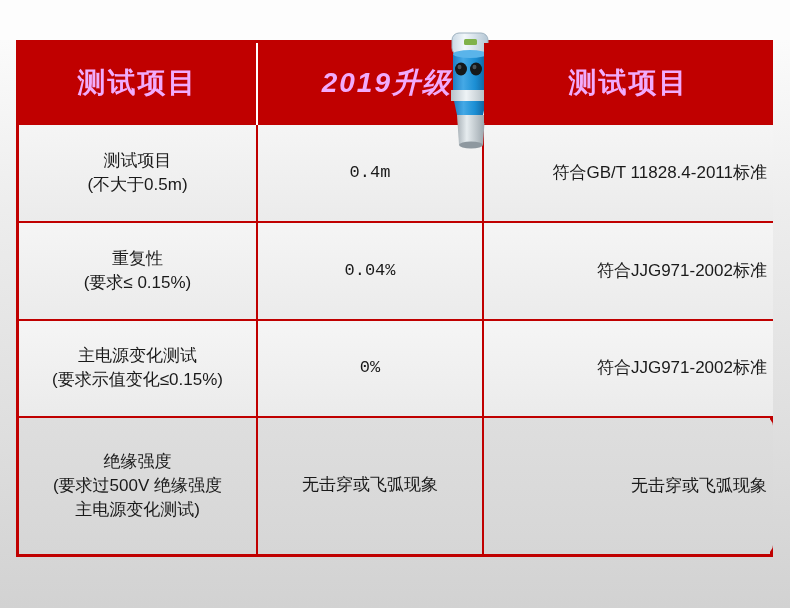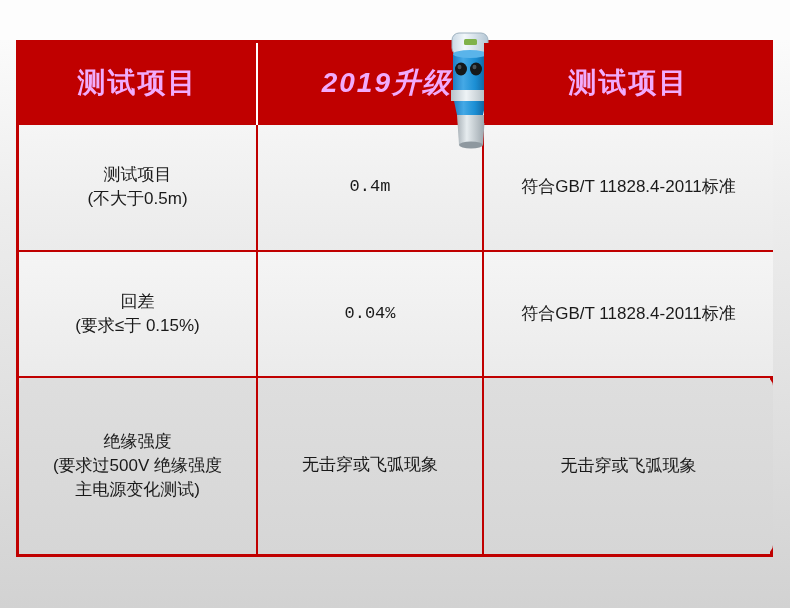--- a/index.html
+++ b/index.html
@@ -86,21 +86,21 @@
     background: linear-gradient(180deg, #f5f5f5 0%, #ebebeb 100%);
     color: #1a1a1a;
     font-size: 17px;
     text-align: center;
     border-top: 2px solid #c00000;
     border-right: 2px solid #c00000;
     padding: 4px 6px;
     line-height: 1.42;
     vertical-align: middle;
   }
-  table.spec tbody td:last-child { border-right: none; }
+  table.spec tbody td:last-child { border-right: none; text-align: right; }
   table.spec tbody tr:nth-child(n+4) td {
     background: linear-gradient(180deg, #ebebeb 0%, #e0e0e0 100%);
   }
   table.spec tbody tr:last-child td {
     background: linear-gradient(180deg, #dedede 0%, #d6d6d6 100%);
     border-radius: 9px;
   }
   td .l1, td .l2, td .l3 { display: block; white-space: nowrap; }
   td.item { font-size: 17px; }
   td.model { font-size: 17px; font-family: Liberation Mono, monospace; }
@@ -175,25 +175,33 @@
       <tr>
         <td class="item">
           <span class="l1">测试项目</span>
           <span class="l2">(不大于0.5m)</span>
         </td>
         <td class="model">0.4m</td>
         <td class="result">符合GB/T 11828.4-2011标准</td>
       </tr>
       <tr>
         <td class="item">
-          <span class="l1">回差</span>
-          <span class="l2">(要求≤于 0.15%)</span>
+          <span class="l1">重复性</span>
+          <span class="l2">(要求≤ 0.15%)</span>
         </td>
         <td class="model">0.04%</td>
-        <td class="result">符合GB/T 11828.4-2011标准</td>
+        <td class="result">符合JJG971-2002标准</td>
+      </tr>
+      <tr>
+        <td class="item">
+          <span class="l1">主电源变化测试</span>
+          <span class="l2">(要求示值变化≤0.15%)</span>
+        </td>
+        <td class="model">0%</td>
+        <td class="result">符合JJG971-2002标准</td>
       </tr>
       <tr>
         <td class="item">
           <span class="l1">绝缘强度</span>
           <span class="l2">(要求过500V 绝缘强度</span>
           <span class="l3">主电源变化测试)</span>
         </td>
         <td class="model">无击穿或飞弧现象</td>
         <td class="result">无击穿或飞弧现象</td>
       </tr>

